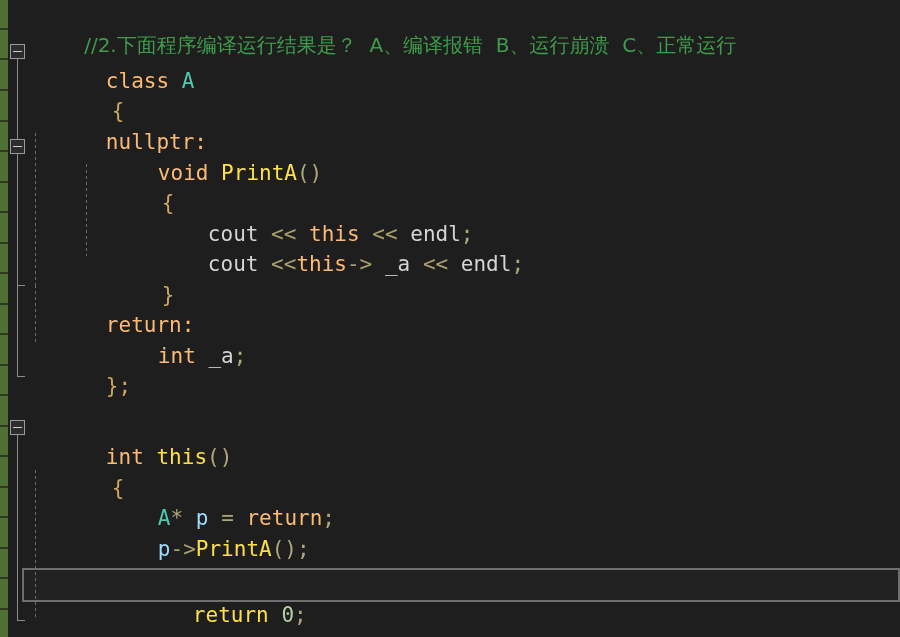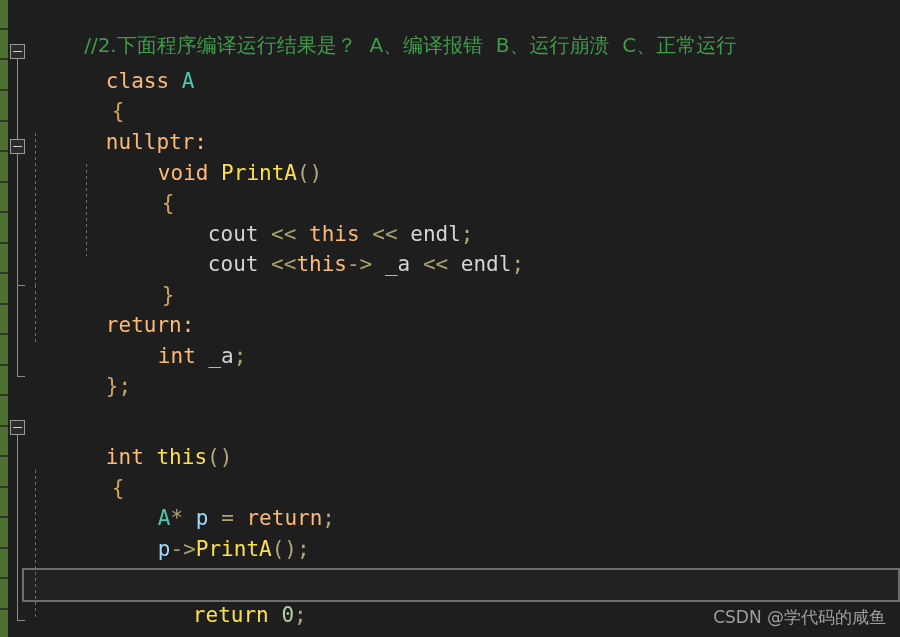--- a/index.html
+++ b/index.html
@@ -272,15 +272,14 @@
     <div class="line" style="top:570px; padding-left:82px;">
       <span class="tok-ctrl">return</span><span class="tok-plain"> </span><span class="tok-num">0</span><span class="tok-punct">;</span>
     </div>
 
     <div class="line" style="top:601px; padding-left:30px;">
       <span class="tok-brace">}</span>
     </div>
 
   </div>
 
-  <div class="watermark">CSDN @学代码的咸鱼</div>
 
 </div>
 
 </body></html>

